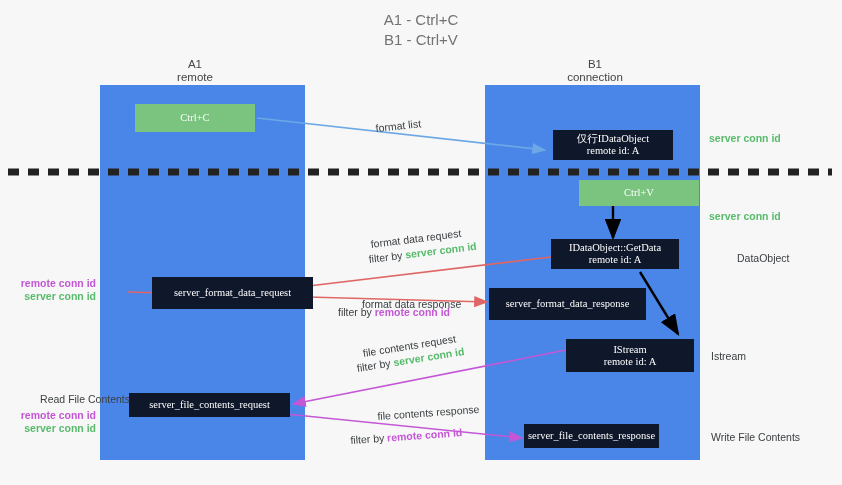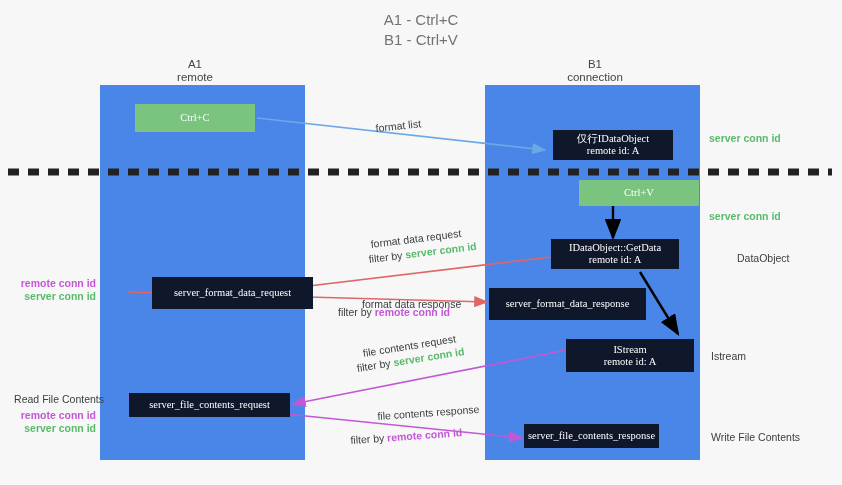--- a/index.html
+++ b/index.html
@@ -169,21 +169,21 @@
   <div class="side green-t" style="left:709px;top:210px;">server conn id</div>
   <div class="side plain" style="left:711px;top:252px;margin-left:26px;">DataObject</div>
   <div class="side plain" style="left:711px;top:350px;">Istream</div>
   <div class="side plain" style="left:711px;top:431px;text-align:right;">Write File Contents</div>
 
   <div class="stack" style="left:0px;top:277px;width:96px;">
     <div class="purple-t">remote conn id</div>
     <div class="green-t">server conn id</div>
   </div>
 
-  <div class="stack" style="left:0px;top:393px;width:104px;color:#3c4043;">
+  <div class="stack" style="left:0px;top:393px;width:104px;color:#3c4043;padding-left:26px;">
     <div>Read File Contents</div>
   </div>
   <div class="stack" style="left:0px;top:409px;width:96px;">
     <div class="purple-t">remote conn id</div>
     <div class="green-t">server conn id</div>
   </div>
 
 </div>
 
 </body></html>

